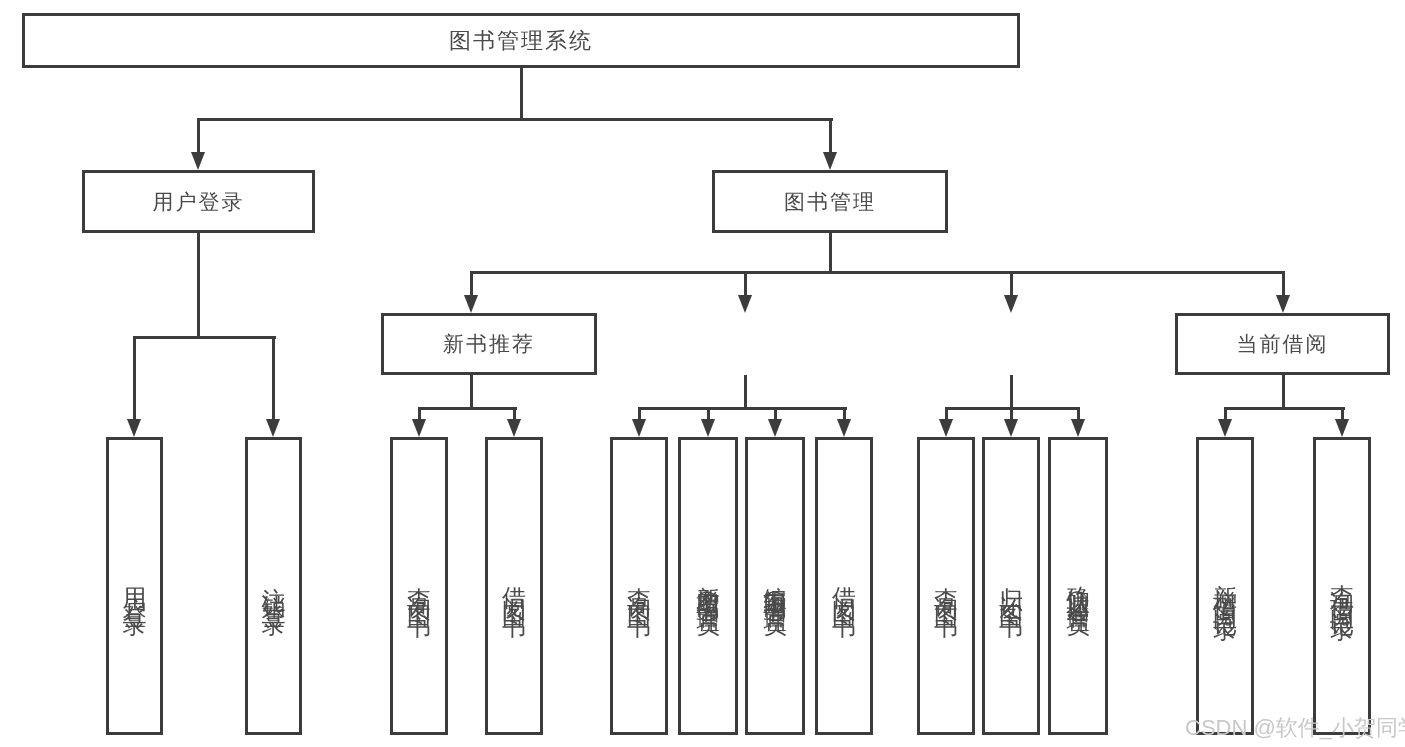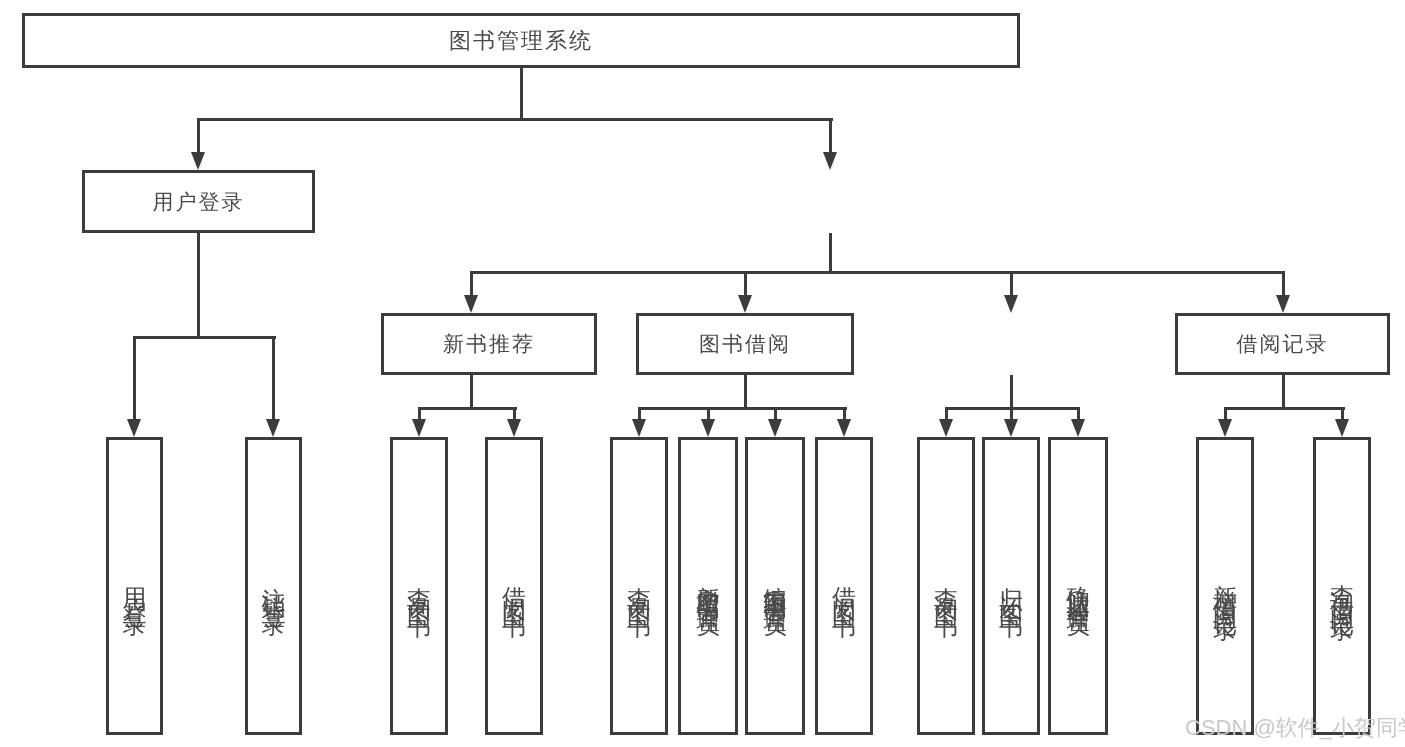--- a/index.html
+++ b/index.html
@@ -59,20 +59,23 @@
   <div class="vline" style="left:520px;top:68px;height:51px"></div>
   <div class="hline" style="left:197px;top:118px;width:636px"></div>
   <div class="vline" style="left:197px;top:118px;height:36px"></div>
   <div class="arrow" style="left:191px;top:152px"></div>
   <div class="vline" style="left:829px;top:118px;height:36px"></div>
   <div class="arrow" style="left:823px;top:152px"></div>
 
   <div class="box hnode" style="left:82px;top:170px;width:233px;height:63px">
     <span>用户登录</span>
   </div>
+  <div class="box hnode" style="left:712px;top:170px;width:236px;height:63px">
+    <span>图书管理</span>
+  </div>
 
   <div class="vline" style="left:197px;top:233px;height:104px"></div>
   <div class="hline" style="left:133px;top:336px;width:143px"></div>
   <div class="vline" style="left:133px;top:336px;height:85px"></div>
   <div class="arrow" style="left:127px;top:419px"></div>
   <div class="vline" style="left:272px;top:336px;height:85px"></div>
   <div class="arrow" style="left:266px;top:419px"></div>
 
   <div class="vline" style="left:829px;top:233px;height:39px"></div>
   <div class="hline" style="left:470px;top:271px;width:815px"></div>
@@ -81,25 +84,22 @@
   <div class="vline" style="left:744px;top:271px;height:27px"></div>
   <div class="arrow" style="left:738px;top:295px"></div>
   <div class="vline" style="left:1010px;top:271px;height:27px"></div>
   <div class="arrow" style="left:1004px;top:295px"></div>
   <div class="vline" style="left:1282px;top:271px;height:27px"></div>
   <div class="arrow" style="left:1276px;top:295px"></div>
 
   <div class="box hnode" style="left:381px;top:313px;width:216px;height:62px">
     <span>新书推荐</span>
   </div>
-  <div class="box hnode" style="left:636px;top:313px;width:218px;height:62px">
-    <span>图书借阅</span>
-  </div>
   <div class="box hnode" style="left:1175px;top:313px;width:215px;height:62px">
-    <span>借阅记录</span>
+    <span>当前借阅</span>
   </div>
 
   <div class="vline" style="left:470px;top:375px;height:33px"></div>
   <div class="hline" style="left:418px;top:407px;width:99px"></div>
   <div class="vline" style="left:418px;top:407px;height:15px"></div>
   <div class="arrow" style="left:412px;top:419px"></div>
   <div class="vline" style="left:513px;top:407px;height:15px"></div>
   <div class="arrow" style="left:507px;top:419px"></div>
 
   <div class="vline" style="left:744px;top:375px;height:33px"></div>

